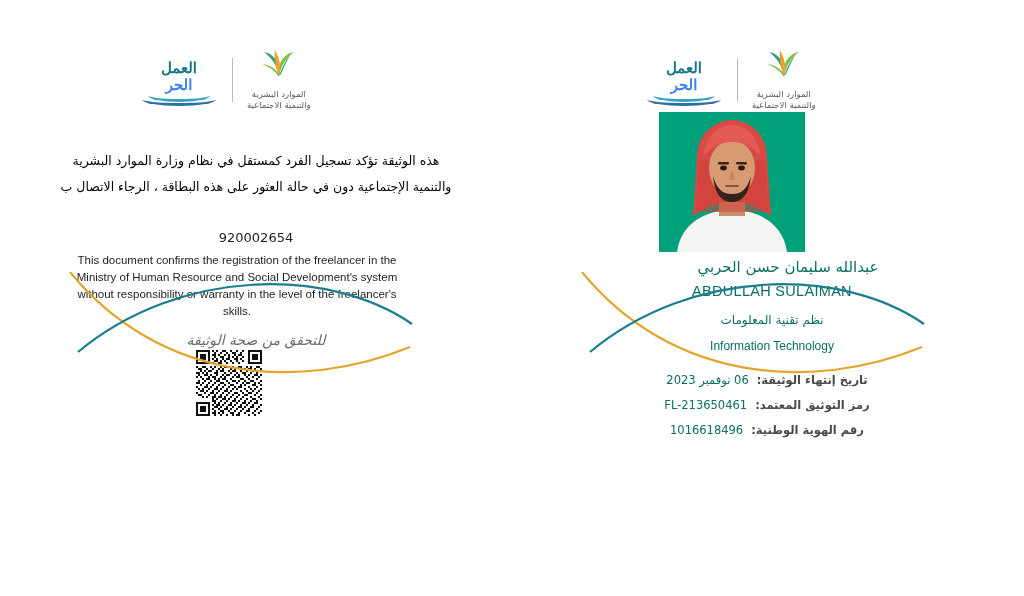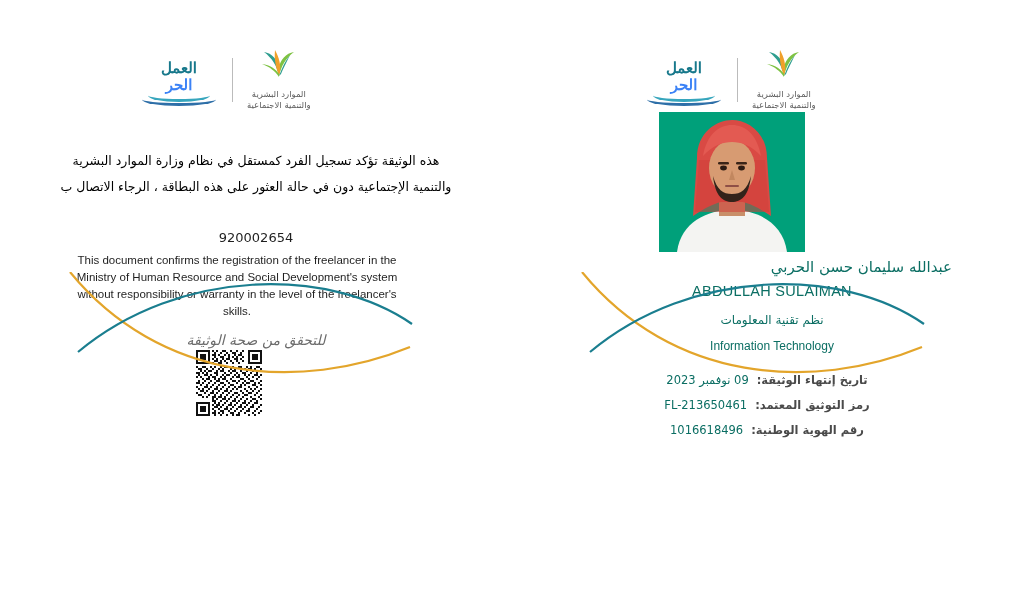--- a/index.html
+++ b/index.html
@@ -156,23 +156,24 @@
     top: 112px;
     width: 146px;
     height: 140px;
     background: #00a07a;
     overflow: hidden;
   }
   .photo-person { position: absolute; left: 0; top: 0; width: 146px; height: 140px; }
 
   .name-ar {
     position: absolute;
-    left: 80px;
+    left: 96px;
     top: 258px;
     width: 360px;
+    text-align: center;
     direction: rtl;
     color: #0b6e63;
     font-size: 15px;
     font-family: "DejaVu Sans", sans-serif;
   }
   .name-en {
     position: absolute;
     left: 80px;
     top: 283px;
     width: 360px;
@@ -636,21 +637,21 @@
   </div>
 
   <div class="name-ar">عبدالله سليمان حسن الحربي</div>
   <div class="name-en">ABDULLAH SULAIMAN</div>
   <div class="job-ar">نظم تقنية المعلومات</div>
   <div class="job-en">Information Technology</div>
 
   <div class="field-rows">
     <div class="field-row">
       <span class="field-label">تاريخ إنتهاء الوثيقة:</span>
-      <span class="field-value">09 نوفمبر 2023</span>
+      <span class="field-value">06 نوفمبر 2023</span>
     </div>
     <div class="field-row">
       <span class="field-label">رمز التوثيق المعتمد:</span>
       <span class="field-value">FL-213650461</span>
     </div>
     <div class="field-row">
       <span class="field-label">رقم الهوية الوطنية:</span>
       <span class="field-value">1016618496</span>
     </div>
   </div>

